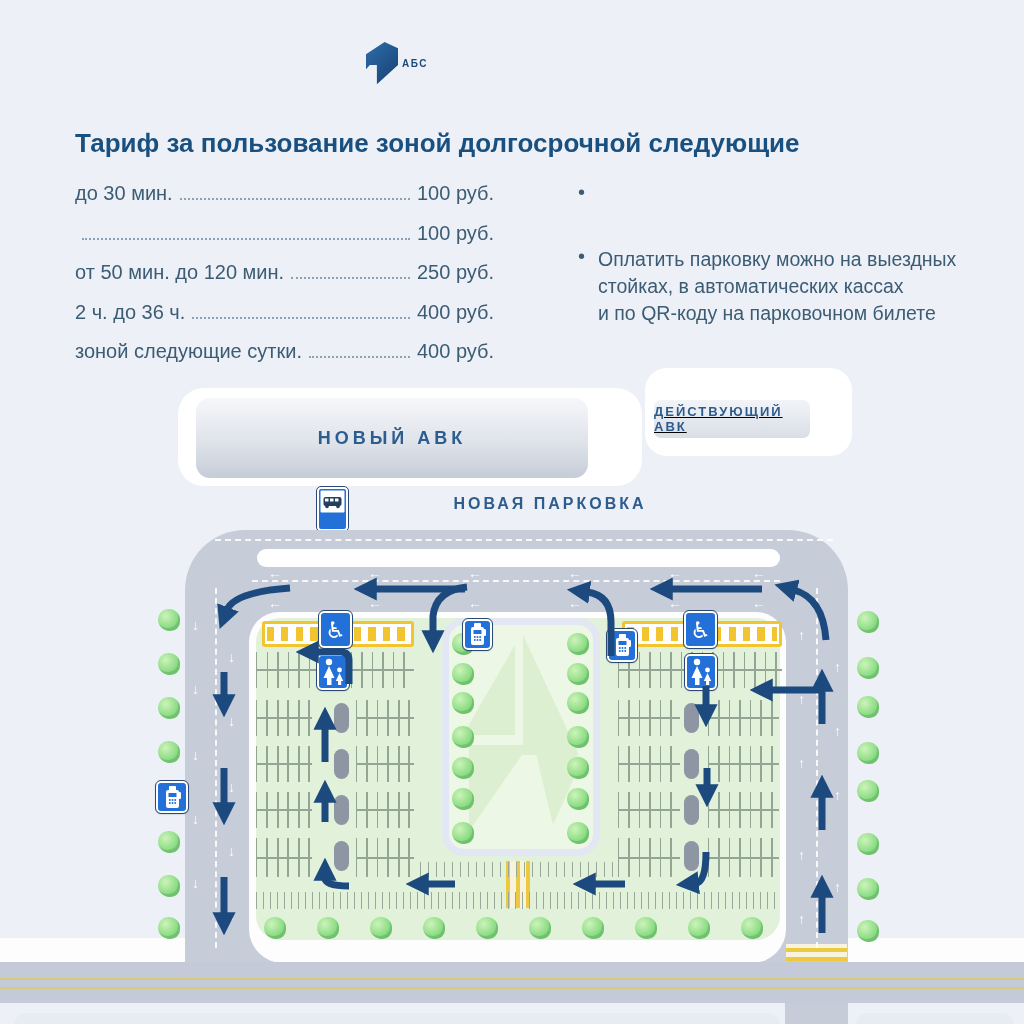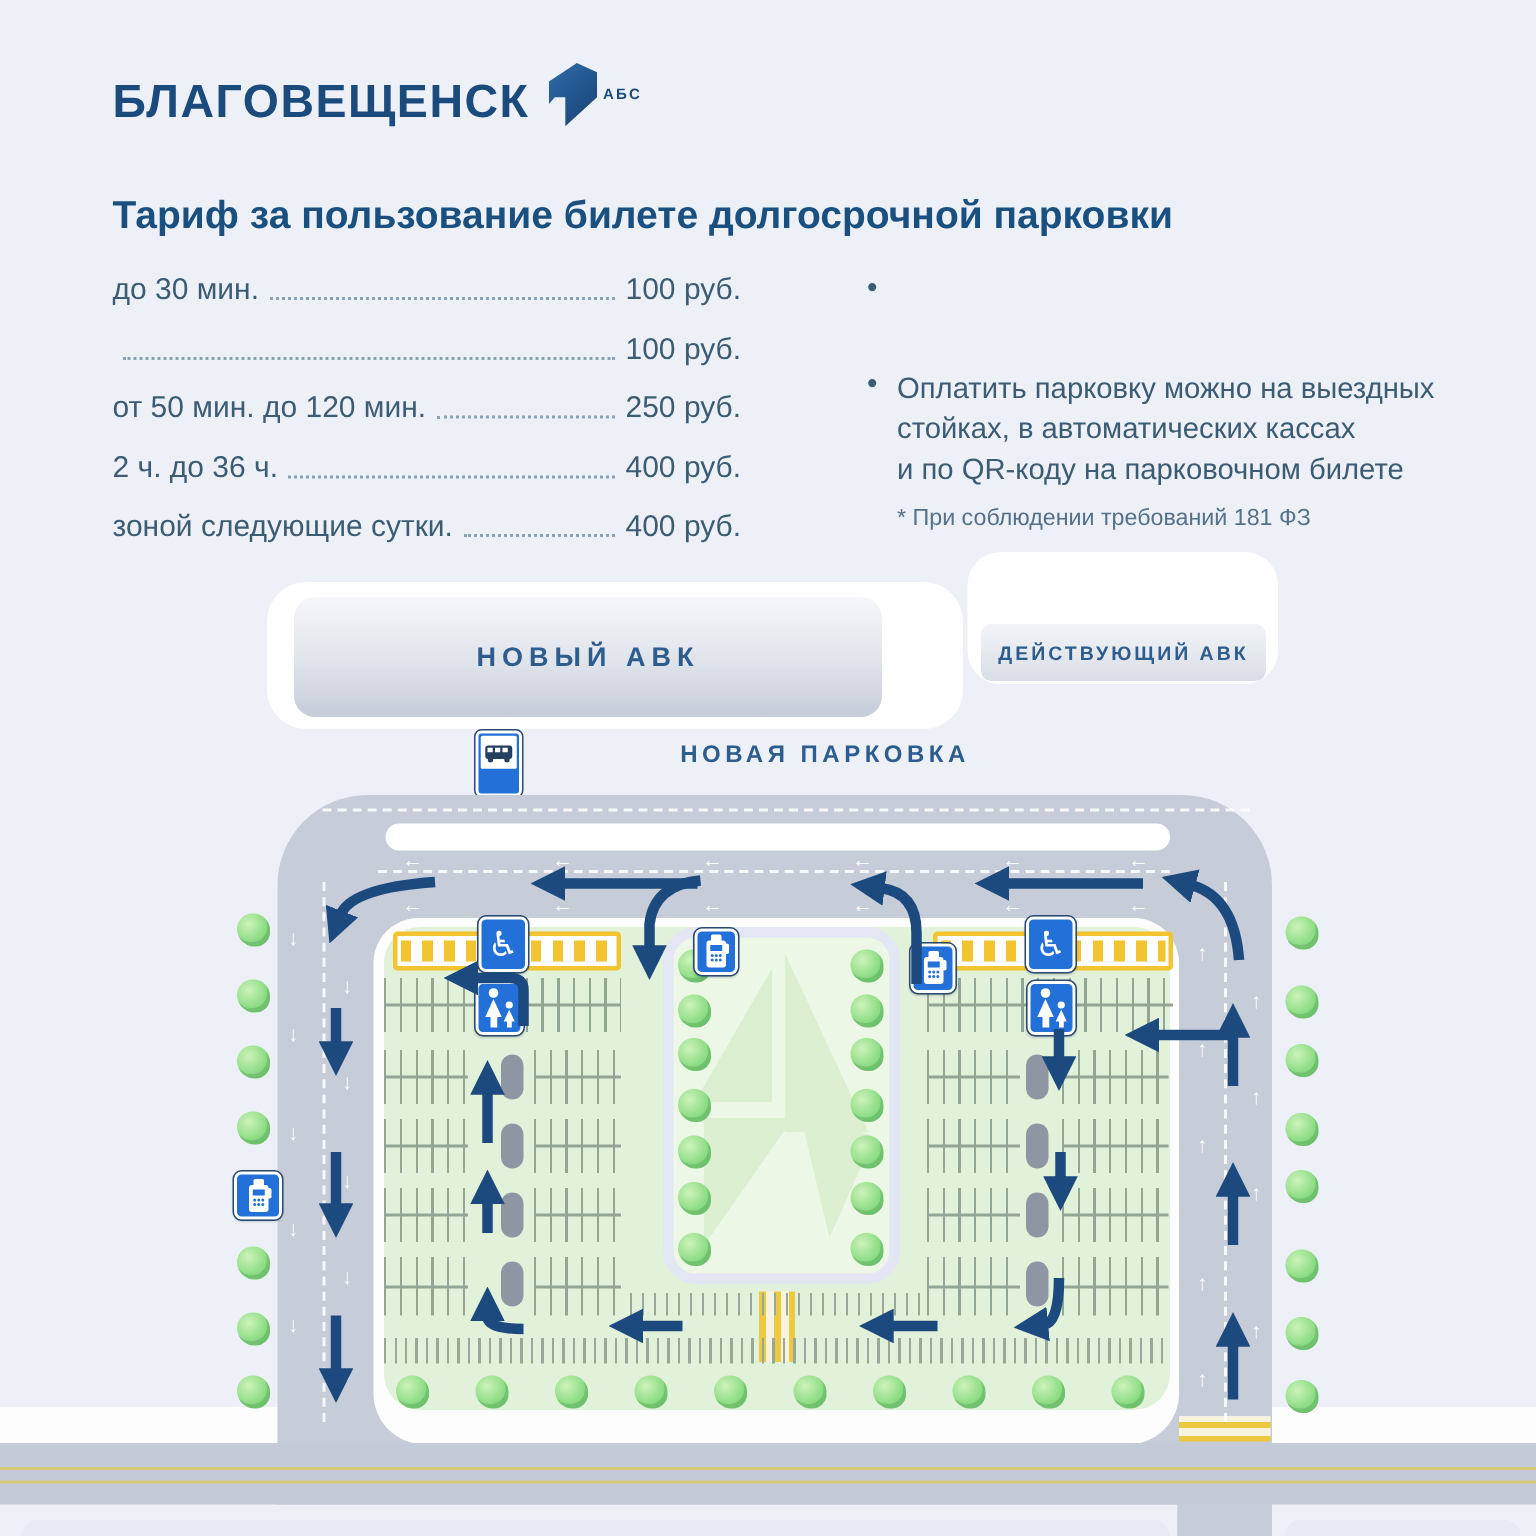--- a/index.html
+++ b/index.html
@@ -76,24 +76,23 @@
   .sign{background:#2270d8;border:2px solid #fff;outline:1px solid #2a4a74;
     border-radius:5px;box-sizing:border-box;display:flex;align-items:center;justify-content:center;
     box-shadow:0 1px 2px rgba(20,40,70,.35);}
   .sign .g{color:#fff;}
 </style>
 </head>
 <body>
 
 <div id="page">
 
-  <div class="abs logo-city">БЛАГОВЕЩЕНСК</div>
   <div class="abs logo-mark"></div>
   <div class="abs logo-suffix">АБС</div>
-  <div class="abs title">Тариф за пользование билете долгосрочной парковки</div>
+  <div class="abs title">Тариф за пользование зоной долгосрочной следующие</div>
 
   <div class="abs tariff">
     <div class="trow">
       <span class="tlabel">до 30 мин.</span>
       <span class="tdots"></span>
       <span class="tprice">100 руб.</span>
     </div>
     <div class="trow">
       <span class="tdots"></span>
       <span class="tprice">100 руб.</span>
@@ -113,28 +112,27 @@
       <span class="tdots"></span>
       <span class="tprice">400 руб.</span>
     </div>
   </div>
 
   <div class="abs bdot" style="top:181px">•</div>
   <div class="abs bdot" style="top:245px">•</div>
   <div class="abs bullet" style="top:246px">Оплатить парковку можно на выездных
 стойках, в автоматических кассах
 и по QR-коду на парковочном билете</div>
-  <div class="abs footnote">* При соблюдении требований 181 ФЗ</div>
 
   <div class="abs plaza" style="left:178px;top:388px;width:464px;height:98px;"></div>
   <div class="abs building" style="left:196px;top:398px;width:392px;height:80px;">
     <span class="bldg-label">НОВЫЙ АВК</span>
   </div>
   <div class="abs plaza" style="left:645px;top:368px;width:207px;height:88px;border-radius:22px;"></div>
-  <div class="abs label-chip" style="left:654px;top:416px;width:190px;height:38px;">
+  <div class="abs label-chip" style="left:654px;top:400px;width:156px;height:38px;text-decoration:underline;">
     <span class="chip-label">ДЕЙСТВУЮЩИЙ АВК</span>
   </div>
   <div class="abs parking-label" style="left:440px;top:495px;width:220px;">НОВАЯ ПАРКОВКА</div>
 
   <div class="abs" style="left:317px;top:487px;width:31px;height:44px;border-radius:4px;background:#2270d8;border:2px solid #fff;outline:1px solid #2a4a74;box-sizing:border-box;">
     <svg width="27" height="40" viewBox="0 0 27 40">
       <rect x="1.5" y="1.5" width="24" height="22" fill="#fff" rx="1"></rect>
       <rect x="4.5" y="8" width="18" height="9" rx="2" fill="#23405f"></rect>
       <rect x="6" y="9.5" width="3.5" height="3" fill="#fff"></rect>
       <rect x="11" y="9.5" width="3.5" height="3" fill="#fff"></rect>

